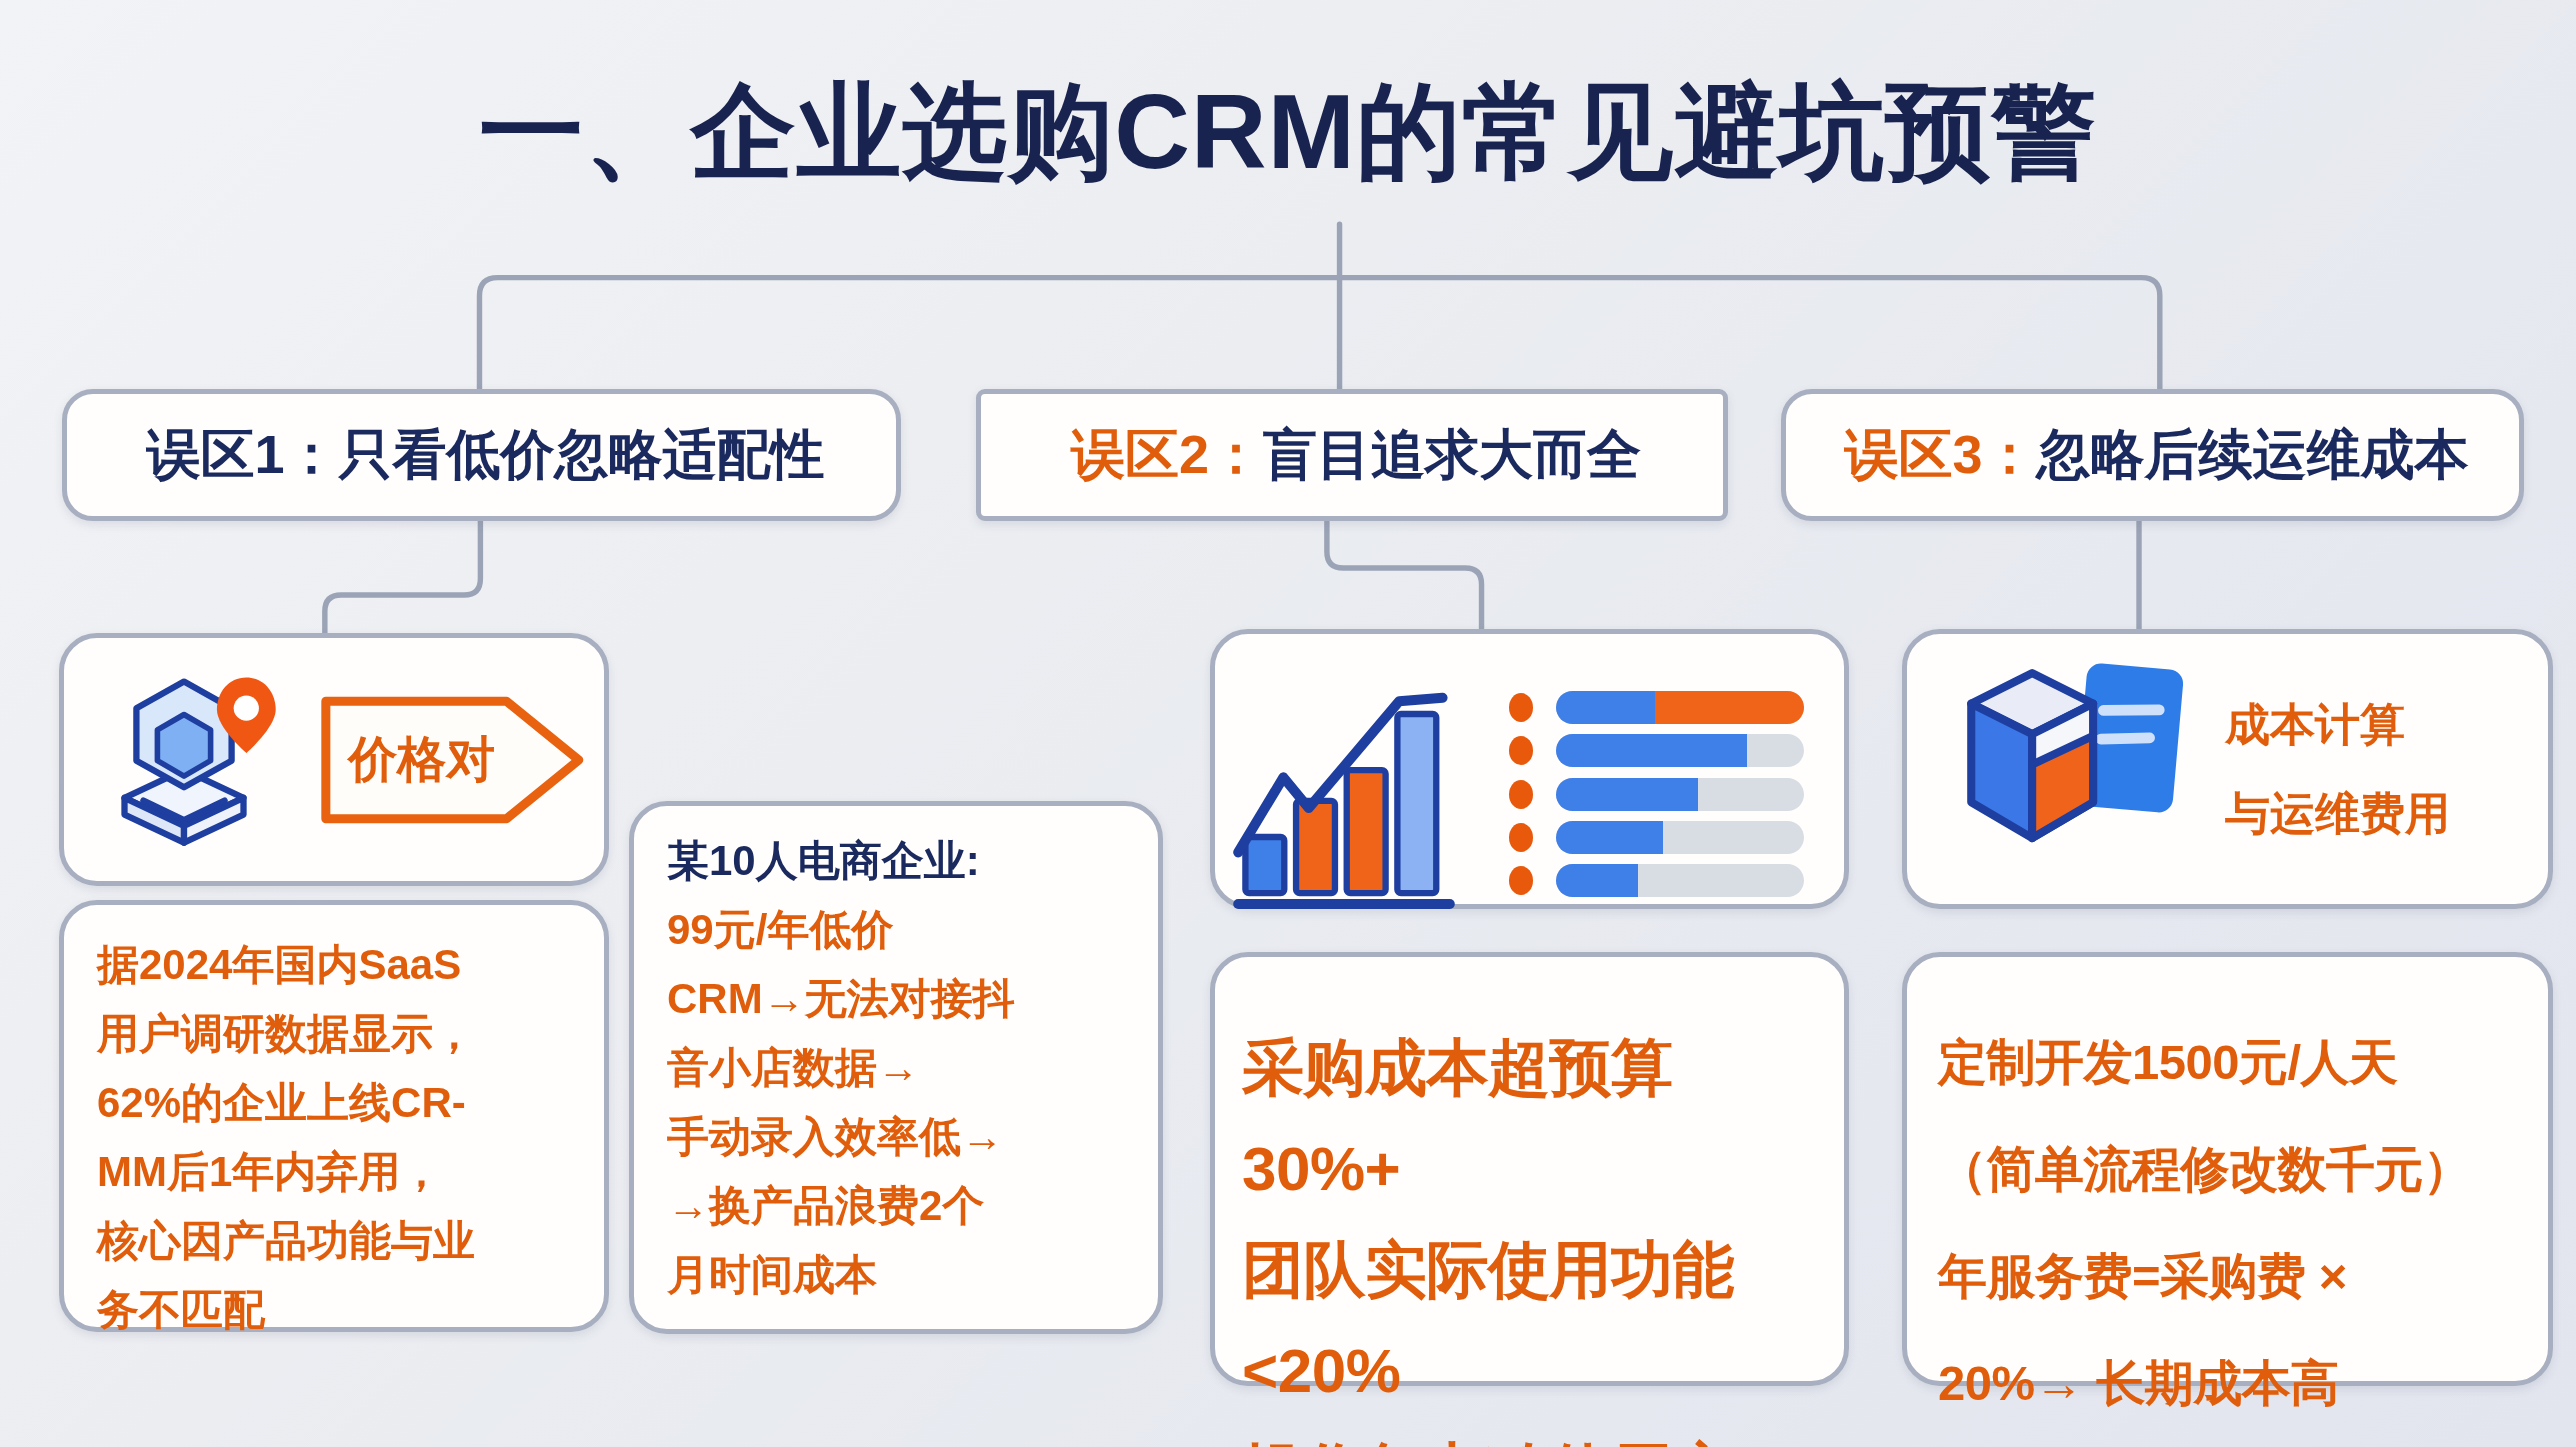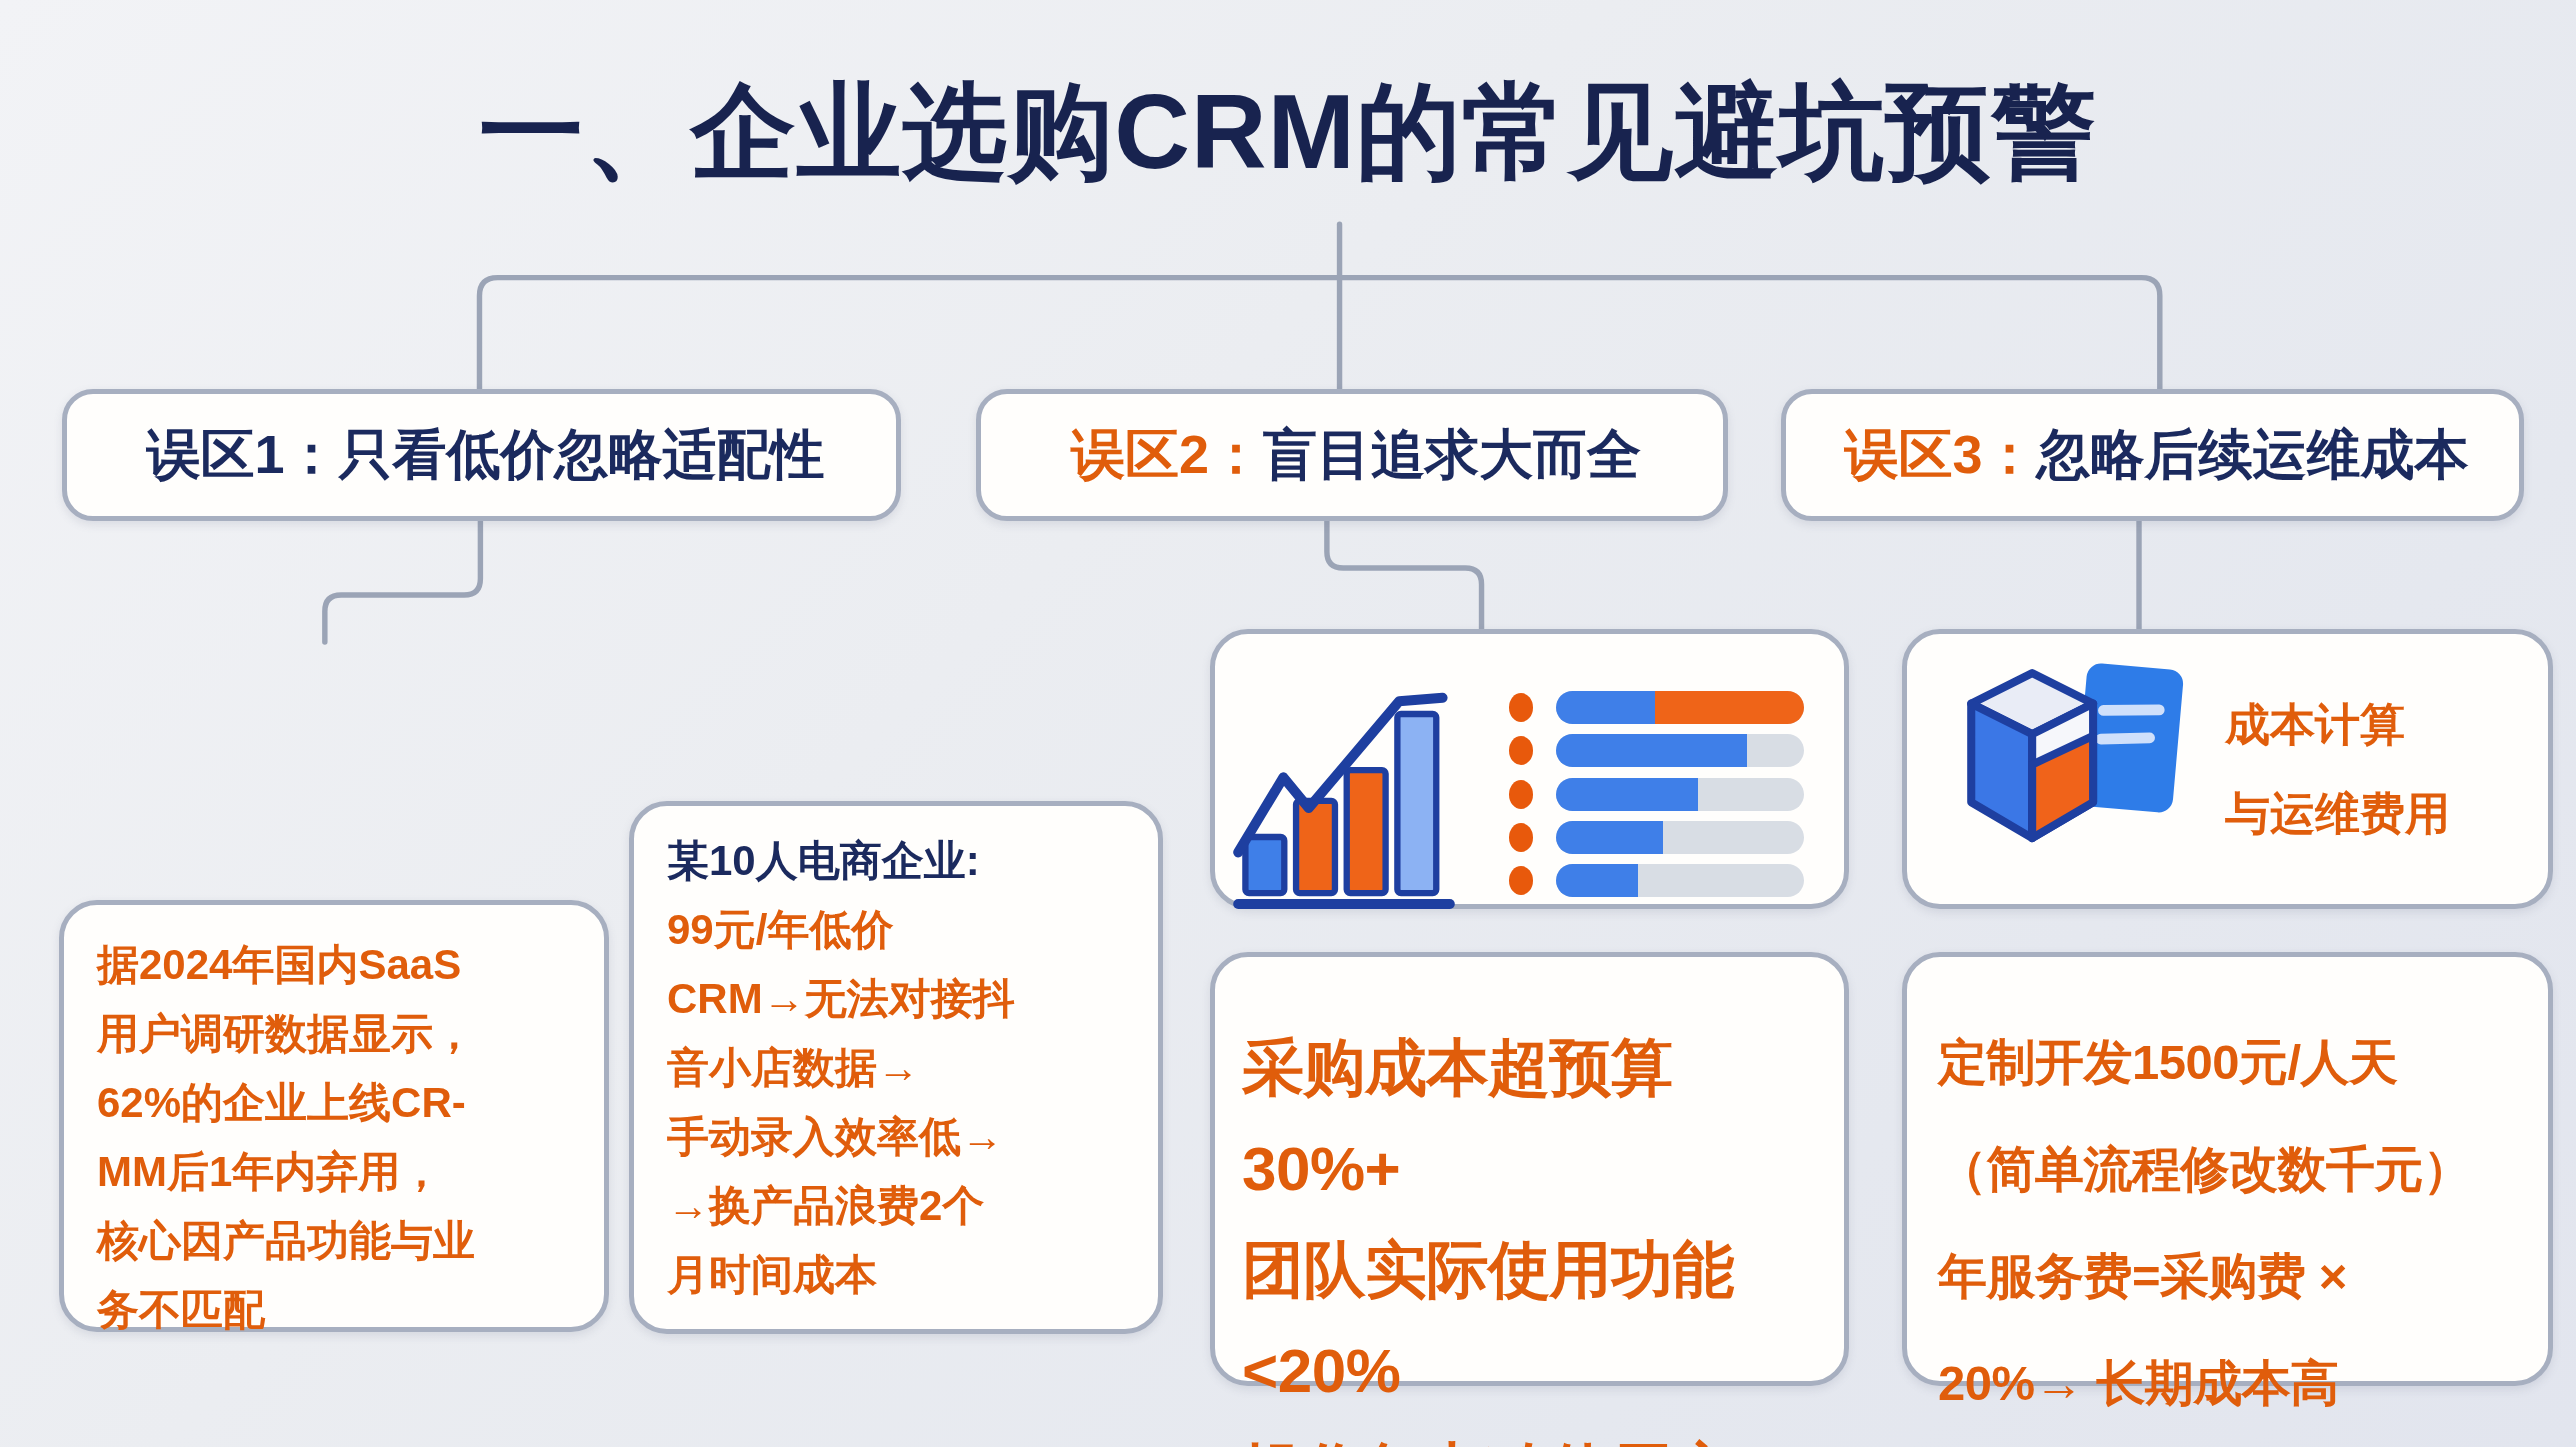--- a/index.html
+++ b/index.html
@@ -55,29 +55,53 @@
       <path d="M2365 576 L2365 705"></path>
     </g>
   </svg>
 
   <div class="title">一、企业选购CRM的常见避坑预警</div>
 
   <div class="box hdr" style="left:62px;top:389px;width:839px;height:132px;">
     <span class="navy">误区1：</span>
       <span class="navy">只看低价忽略适配性</span>
   </div>
-  <div class="box hdr" style="left:976px;top:389px;width:752px;height:132px;">
+  <div class="box hdr" style="left:976px;top:389px;width:752px;height:132px;border-radius:9px;">
     <span class="orange">误区2：</span>
       <span class="navy">盲目追求大而全</span>
   </div>
   <div class="box hdr" style="left:1781px;top:389px;width:743px;height:132px;">
     <span class="orange">误区3：</span>
       <span class="navy">忽略后续运维成本</span>
   </div>
 
+  <div class="box" style="left:59px;top:633px;width:550px;height:253px;">
+    <div class="iconbox1-inner">
+      <svg width="204" height="208" viewBox="0 0 260 252">
+        <g stroke="#1e3fa0" stroke-width="9" stroke-linejoin="round">
+          <path d="M120 140 L205 180 L120 220 L35 180 Z" fill="#f0f4fc"></path>
+          <path d="M35 180 L35 204 L120 244 L120 220 Z" fill="#dde7f8"></path>
+          <path d="M205 180 L205 204 L120 244 L120 220 Z" fill="#eef3fb"></path>
+          <path d="M62 184 L120 212 L178 184" fill="none" stroke-linecap="round"></path>
+          <path d="M120 14 L188 52 L188 127 L120 165 L52 127 L52 52 Z" fill="#d9e7fb"></path>
+          <path d="M120 61 L158 83 L158 127 L120 149 L82 127 L82 83 Z" fill="#7fb0f4" stroke-width="8"></path>
+        </g>
+        <g>
+          <path d="M209 8 C184 8 167 29 167 54 C167 80 209 116 209 116 C209 116 251 80 251 54 C251 29 234 8 209 8 Z" fill="#f05712"></path>
+          <circle cx="209" cy="52" r="18" fill="#ffffff"></circle>
+        </g>
+      </svg>
+      <div class="tag">
+        <svg width="271" height="136" viewBox="0 0 300 150">
+          <polygon points="12,10 212,10 292,75 212,140 12,140" fill="#fffdfa" stroke="#e8620f" stroke-width="10" stroke-linejoin="round"></polygon>
+        </svg>
+        <span class="tag-label orange">价格对</span>
+      </div>
+    </div>
+  </div>
 
   <div class="box" style="left:59px;top:900px;width:550px;height:432px;">
     <div class="body-text orange tb1">据2024年国内SaaS
 用户调研数据显示，
 62%的企业上线CR-
 MM后1年内弃用，
 核心因产品功能与业
 务不匹配</div>
   </div>
 

